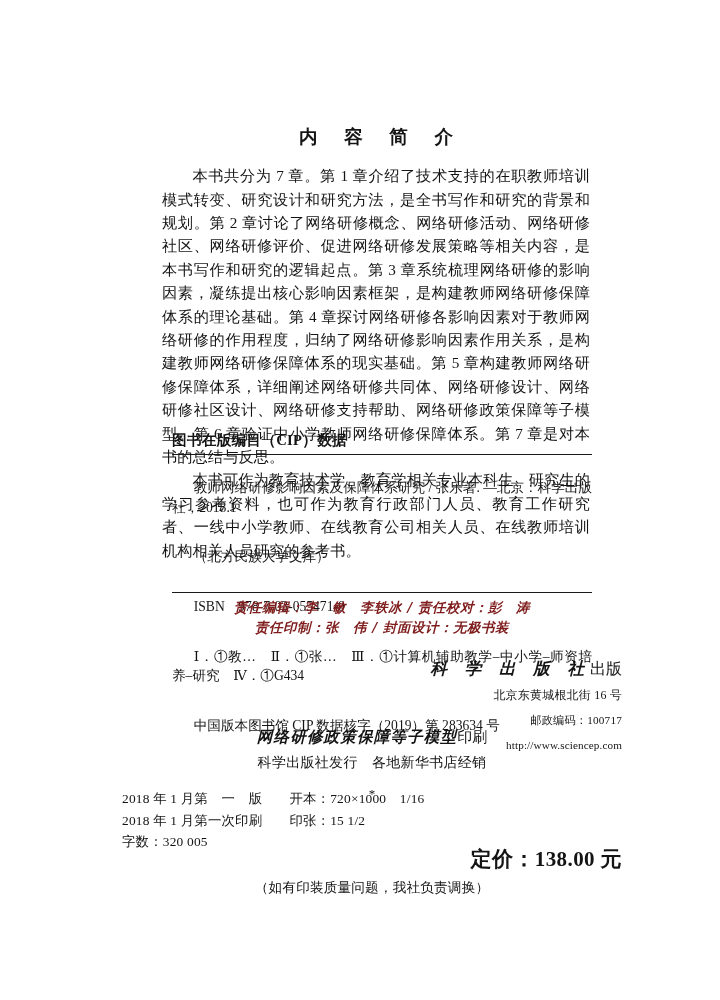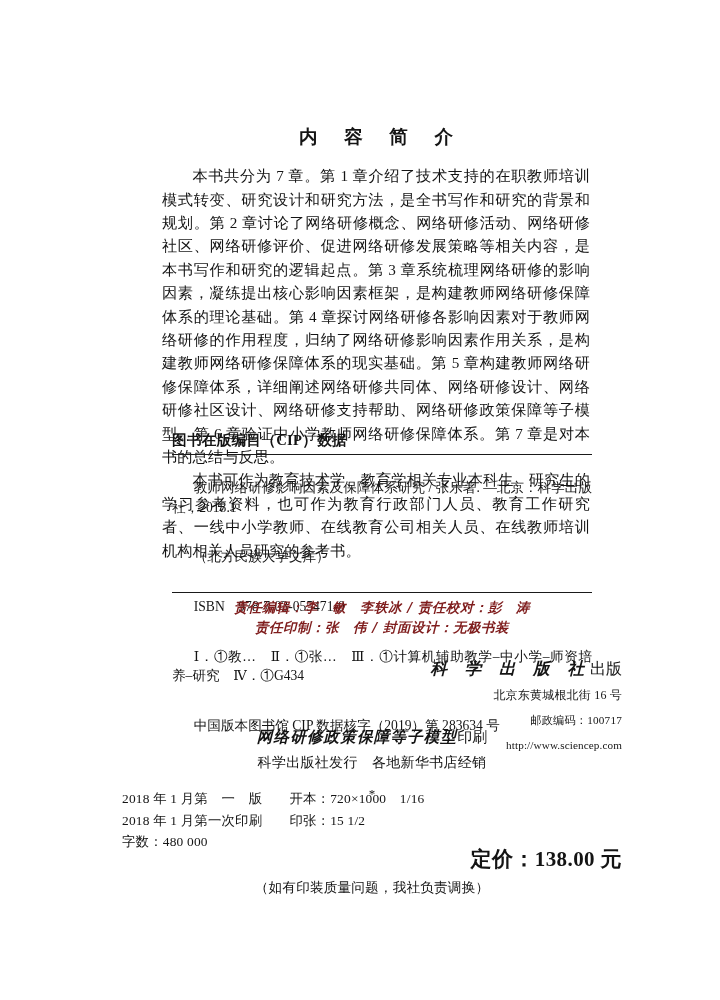--- a/index.html
+++ b/index.html
@@ -286,21 +286,21 @@
     <div class="printer-line">
       <span class="printer-name">网络研修政策保障等子模型</span><span class="printer-suffix">印刷</span>
     </div>
     <div class="distrib-line">科学出版社发行　各地新华书店经销</div>
     <div class="asterisk">*</div>
   </section>
 
   <section class="specs-block">
     <div>2018 年 1 月第　一　版　　开本：720×1000　1/16</div>
     <div>2018 年 1 月第一次印刷　　印张：15 1/2</div>
-    <div>字数：480 000</div>
+    <div>字数：320 005</div>
   </section>
 
   <section class="price-block">
     <div class="price-line">定价：138.00 元</div>
     <div class="price-note">（如有印装质量问题，我社负责调换）</div>
   </section>
 
 </div>
 
 </body></html>

